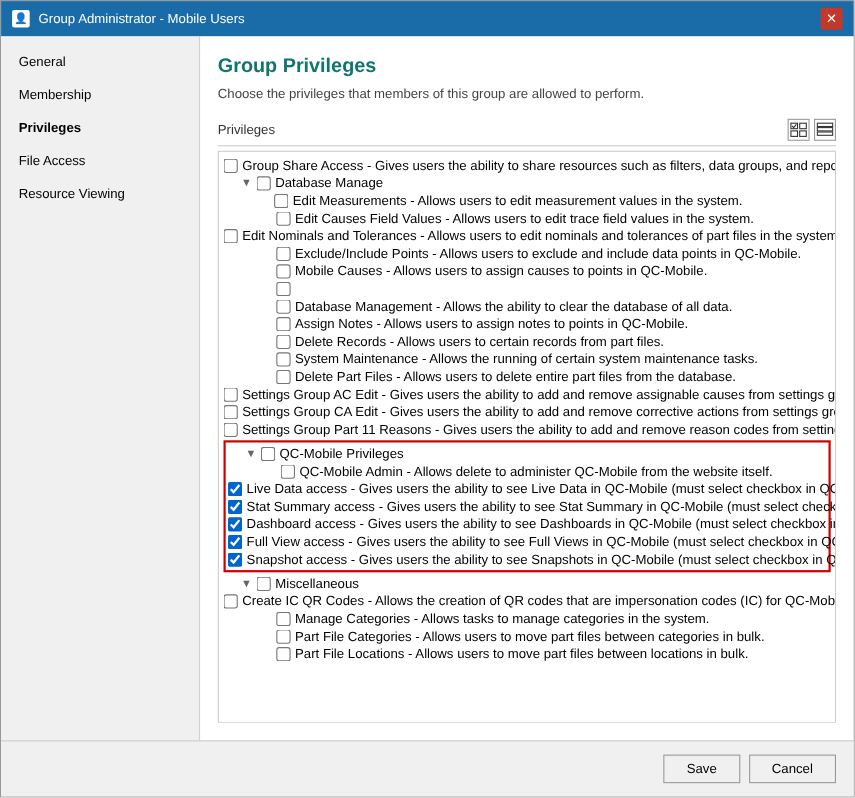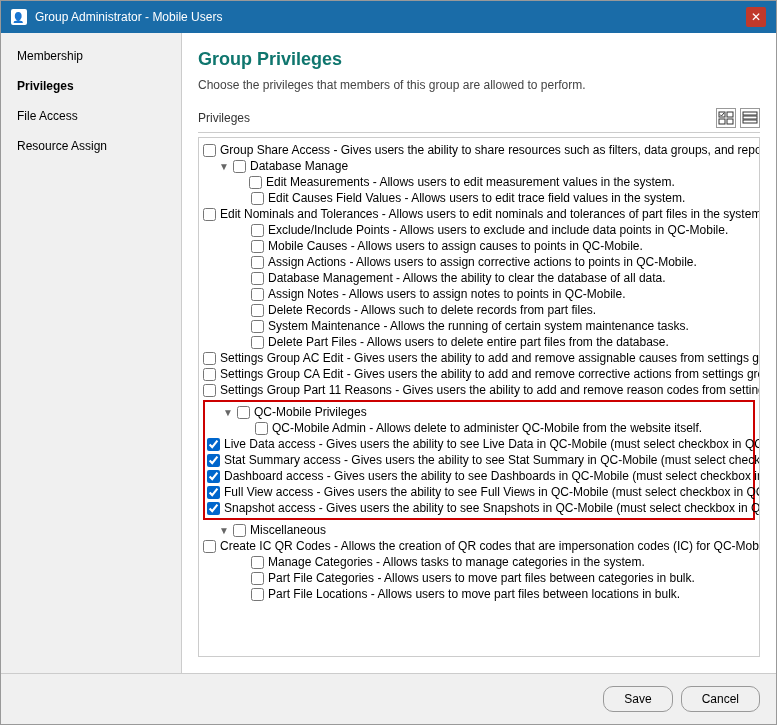--- a/index.html
+++ b/index.html
@@ -176,21 +176,21 @@
       border-top: 1px solid #ccc;
       flex-shrink: 0;
     }
     
     .footer-btn {
       padding: 5px 20px;
       font-size: 12px;
       cursor: pointer;
       border: 1px solid #999;
       background: #f0f0f0;
-      border-radius: 10px;
+      border-radius: 0;
     }
     
     .group-row {
       display: flex;
       align-items: center;
       padding: 1px 0;
       white-space: nowrap;
     }
     
     .cb-checked {
@@ -206,24 +206,25 @@
     <div class="title-bar-left">
       <div class="title-icon">👤</div>
       <span class="title-text">Group Administrator - Mobile Users</span>
     </div>
     <button class="close-btn">✕</button>
   </div>
 
   <div class="window-body">
 
     <div class="sidebar">
+      <div class="sidebar-item">General</div>
       <div class="sidebar-item">Membership</div>
       <div class="sidebar-item active">Privileges</div>
       <div class="sidebar-item">File Access</div>
-      <div class="sidebar-item">Resource Assign</div>
+      <div class="sidebar-item">Resource Viewing</div>
     </div>
 
     <div class="main-content">
       <div class="page-title">Group Privileges</div>
       <div class="page-subtitle">Choose the privileges that members of this group are allowed to perform.</div>
 
       <div class="privileges-header">
         <span class="privileges-label">Privileges</span>
         <div class="header-icons">
           <button class="header-icon-btn" title="Select All">
@@ -284,36 +285,35 @@
           <span class="tree-text">Exclude/Include Points - Allows users to exclude and include data points in QC-Mobile.</span>
         </div>
         <div class="group-row">
           <span style="width:48px; display:inline-block;"></span>
           <input type="checkbox" class="tree-checkbox" style="">
           <span class="tree-text">Mobile Causes - Allows users to assign causes to points in QC-Mobile.</span>
         </div>
         <div class="group-row">
           <span style="width:48px; display:inline-block;"></span>
           <input type="checkbox" class="tree-checkbox" style="">
-          <span class="tree-text">Assign Actions - Allows users to assign corrective actions to points in QC-Mobile.</span>
         </div>
         <div class="group-row">
           <span style="width:48px; display:inline-block;"></span>
           <input type="checkbox" class="tree-checkbox" style="">
           <span class="tree-text">Database Management - Allows the ability to clear the database of all data.</span>
         </div>
         <div class="group-row">
           <span style="width:48px; display:inline-block;"></span>
           <input type="checkbox" class="tree-checkbox" style="">
           <span class="tree-text">Assign Notes - Allows users to assign notes to points in QC-Mobile.</span>
         </div>
         <div class="group-row">
           <span style="width:48px; display:inline-block;"></span>
           <input type="checkbox" class="tree-checkbox" style="">
-          <span class="tree-text">Delete Records - Allows such to delete records from part files.</span>
+          <span class="tree-text">Delete Records - Allows users to certain records from part files.</span>
         </div>
         <div class="group-row">
           <span style="width:48px; display:inline-block;"></span>
           <input type="checkbox" class="tree-checkbox" style="">
           <span class="tree-text">System Maintenance - Allows the running of certain system maintenance tasks.</span>
         </div>
         <div class="group-row">
           <span style="width:48px; display:inline-block;"></span>
           <input type="checkbox" class="tree-checkbox" style="">
           <span class="tree-text">Delete Part Files - Allows users to delete entire part files from the database.</span>

